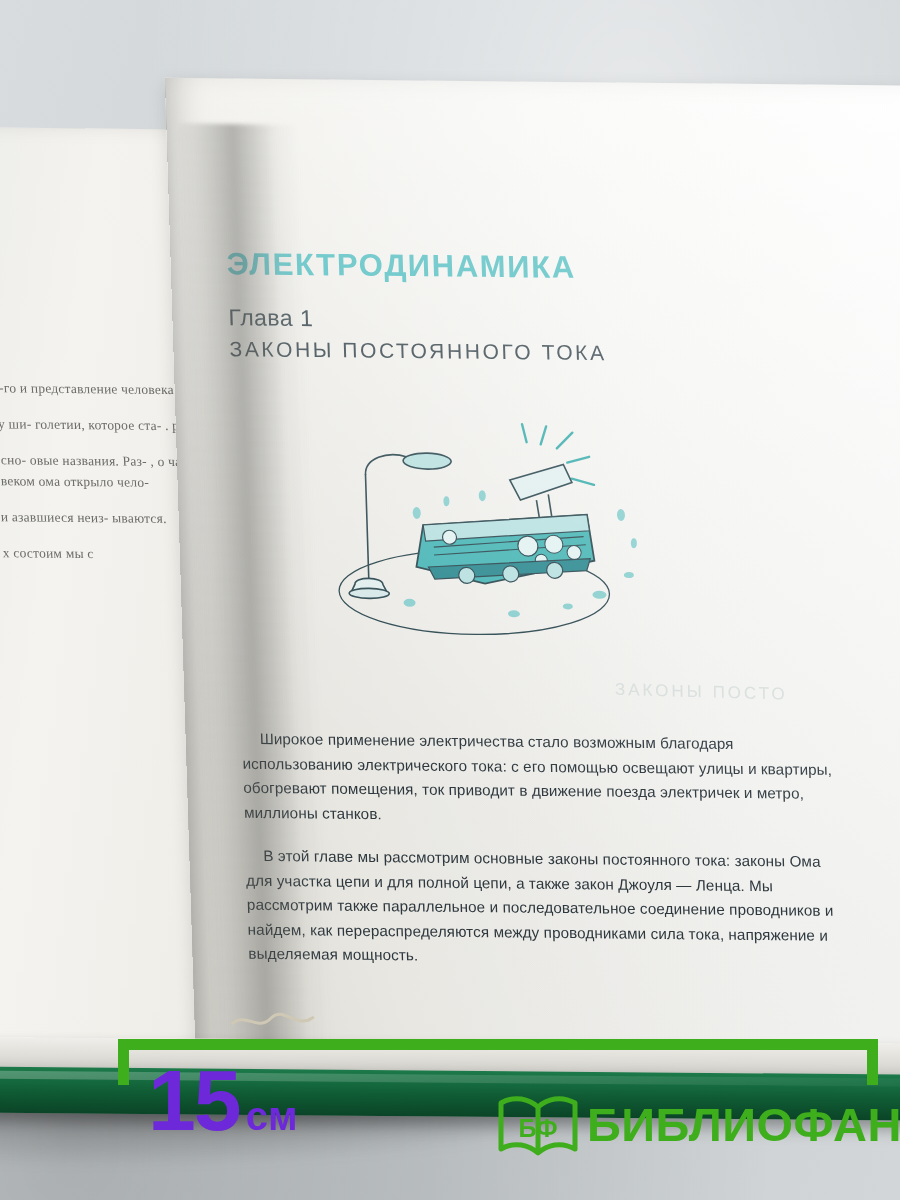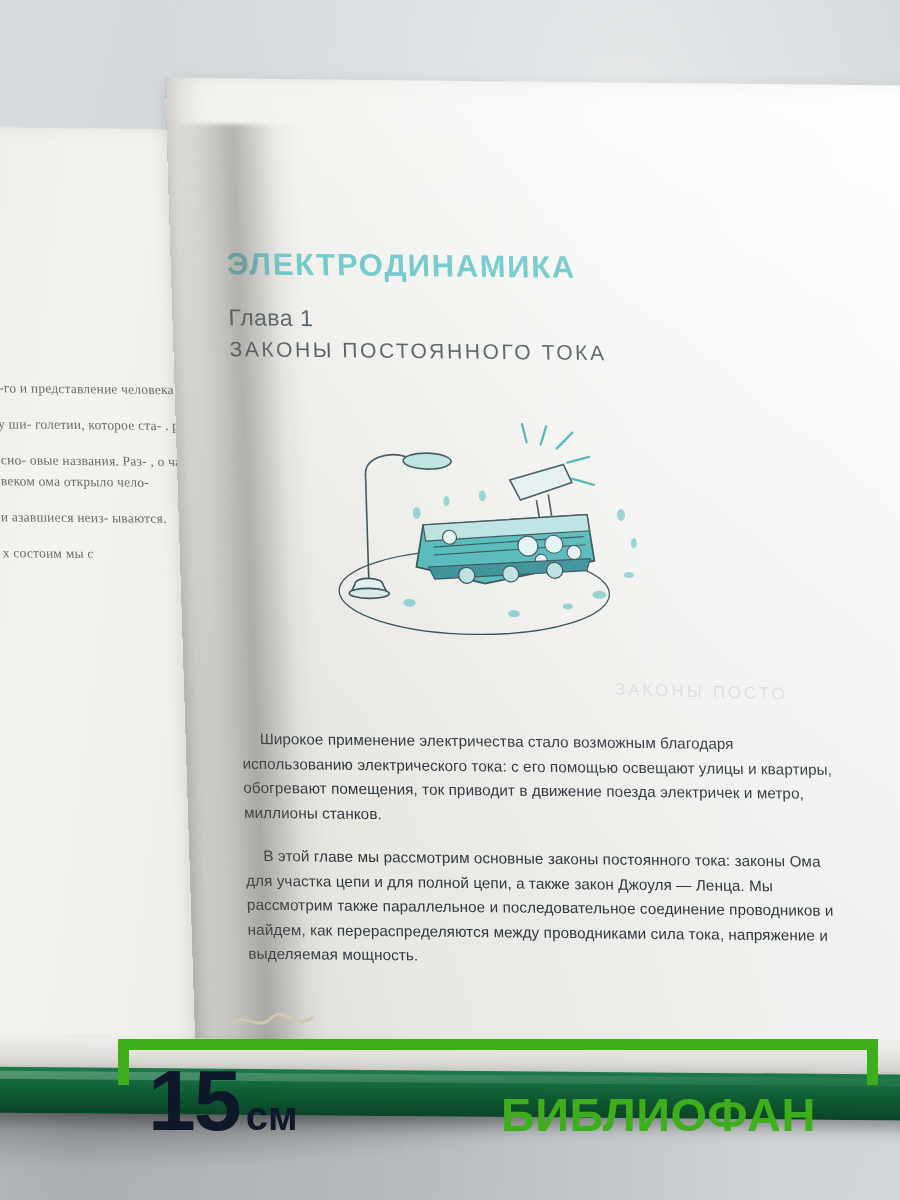--- a/index.html
+++ b/index.html
@@ -130,21 +130,21 @@
     position:absolute; left:118px; top:14px; width:760px; height:11px;
     background:#3fae1c;
   }
   .ruler-cap{
     position:absolute; top:14px; width:11px; height:46px; background:#3fae1c;
   }
   .cap-l{ left:118px; }
   .cap-r{ left:867px; }
   .ruler-label{
     position:absolute; left:148px; top:32px;
-    color:#0f172a; font-weight:bold; line-height:1;
+    color:#6d28d9; font-weight:bold; line-height:1;
   }
   .ruler-label .num{ font-size:86px; letter-spacing:-2px; }
   .ruler-label .unit{ font-size:40px; margin-left:6px; }
 
   .logo{ position:absolute; left:495px; top:62px; display:flex; align-items:center; }
   .logo-mark{ width:86px; height:74px; position:relative; }
   .logo-text{
     color:#3fae1c; font-weight:bold; font-size:47px; letter-spacing:.5px; margin-left:6px;
   }
 
@@ -284,16 +284,25 @@
   <div id="ruler">
     <div class="ruler-bar"></div>
     <div class="ruler-cap cap-l"></div>
     <div class="ruler-cap cap-r"></div>
 
     <div class="ruler-label">
       <span class="num">15</span><span class="unit">см</span>
     </div>
 
     <div class="logo">
+      <div class="logo-mark">
+        <svg viewBox="0 0 86 74" width="86" height="74">
+          <g fill="none" stroke="#3fae1c" stroke-width="5" stroke-linejoin="round">
+            <path d="M6 16 C20 8 34 12 43 20 C52 12 66 8 80 16 L80 62 C66 54 52 58 43 66 C34 58 20 54 6 62 Z"></path>
+            <path d="M43 20 L43 66"></path>
+          </g>
+          <text x="43" y="50" text-anchor="middle" font-family="Liberation Sans, sans-serif" font-size="25" font-weight="bold" fill="#3fae1c">БФ</text>
+        </svg>
+      </div>
       <div class="logo-text">БИБЛИОФАН</div>
     </div>
   </div>
 </div>
 
 </body></html>

